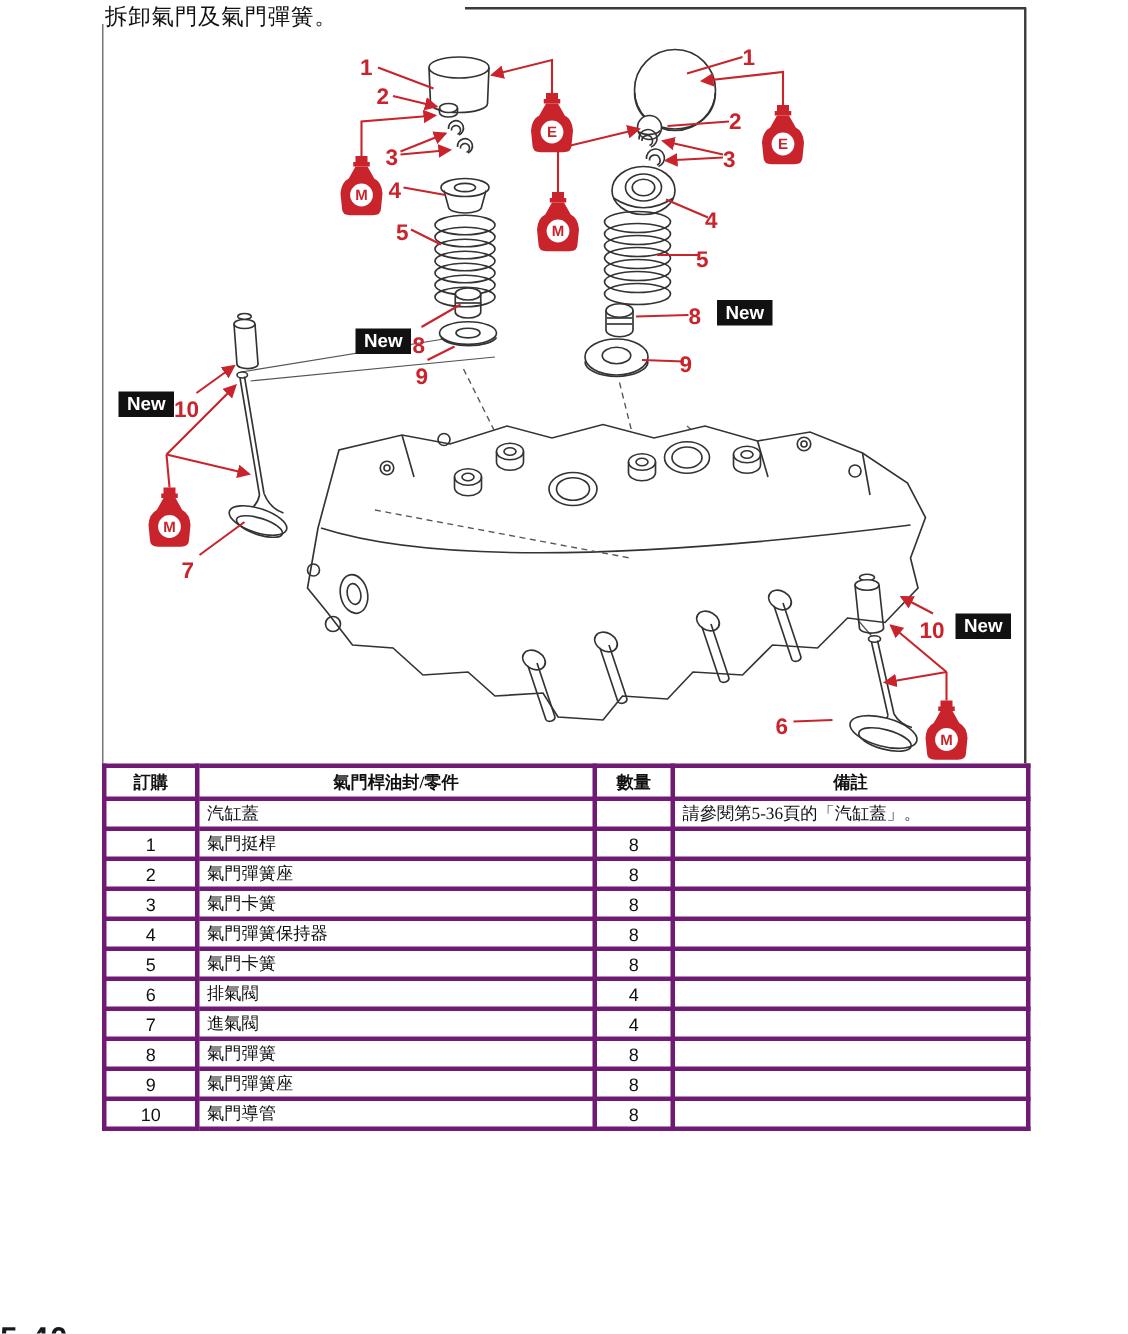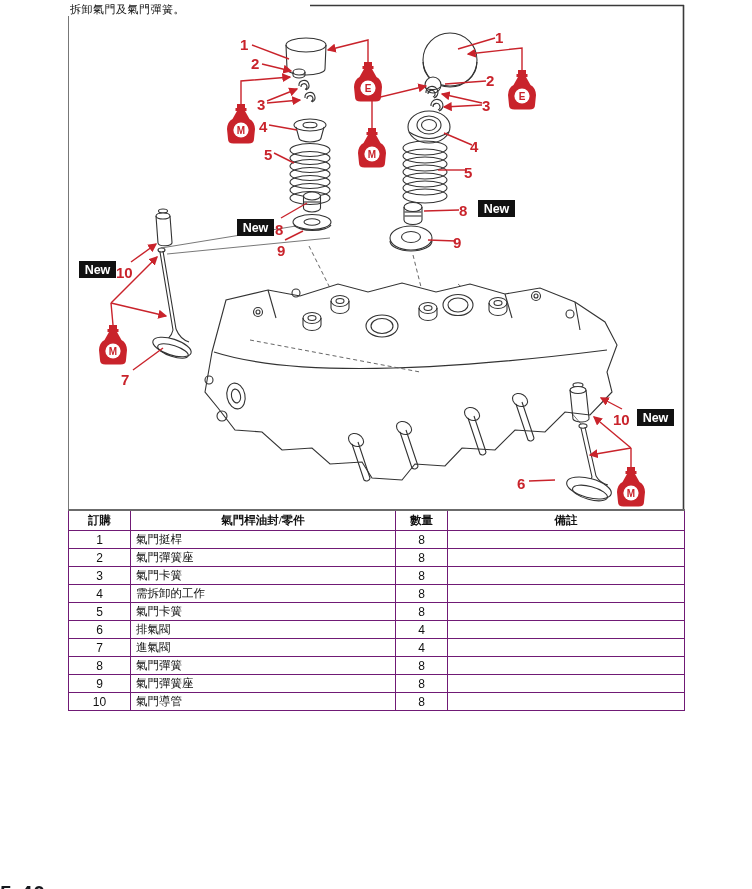--- a/index.html
+++ b/index.html
@@ -1,29 +1,29 @@
 <!DOCTYPE html>
 <html><head>
 <meta charset="utf-8">
 <style>
   html,body{margin:0;padding:0;}
   body{width:752px;height:889px;position:relative;background:#fff;font-family:"Liberation Sans",sans-serif;overflow:hidden;}
-  .intro{position:absolute;left:70px;top:2px;font-family:Liberation Mono, monospace;font-size:11px;color:#111;letter-spacing:.5px;}
+  .intro{position:absolute;left:70px;top:2px;font-family:Liberation Mono, monospace;font-size:15px;color:#111;letter-spacing:.5px;}
   svg text{user-select:none;}
   .callout{font-family:"Liberation Sans",sans-serif;font-size:15px;font-weight:bold;fill:#c9232b;}
   .newtxt{font-family:"Liberation Sans",sans-serif;font-size:12.5px;font-weight:bold;fill:#ffffff;text-anchor:middle;}
   .oilletter{font-family:"Liberation Sans",sans-serif;font-size:10px;font-weight:bold;fill:#c9232b;text-anchor:middle;}
   .part{fill:#fff;stroke:#333;stroke-width:1.1;}
   .partline{fill:none;stroke:#333;stroke-width:1.1;}
   .thin{fill:none;stroke:#555;stroke-width:.8;}
   .dash{fill:none;stroke:#555;stroke-width:.9;stroke-dasharray:4 3;}
   .red{fill:none;stroke:#c9232b;stroke-width:1.4;}
   .parts-table{position:absolute;left:68px;top:509px;width:616px;border-collapse:collapse;table-layout:fixed;
     border:1px solid #2b2b2b;border-top:2px solid #6b6b6b;}
-  .parts-table th,.parts-table td{border:1px solid #701a75;padding:1px 5px;height:15px;overflow:hidden;white-space:nowrap;}
+  .parts-table th,.parts-table td{border:3px solid #701a75;padding:1px 5px;height:15px;overflow:hidden;white-space:nowrap;}
   .parts-table th{font-family:"Liberation Serif",serif;font-size:11.5px;font-weight:bold;text-align:center;height:17px;color:#111;}
   .parts-table td:nth-child(1),.parts-table td:nth-child(3){text-align:center;font-family:"Liberation Sans",sans-serif;font-size:12px;color:#111;}
   .parts-table td:nth-child(2),.parts-table td:nth-child(4){text-align:left;font-family:"Liberation Serif",serif;font-size:11.5px;color:#111;}
   .page-num{position:absolute;left:0;right:0;top:881px;font-size:21px;font-weight:bold;color:#15181d;letter-spacing:1px;}
 </style>
 </head>
 <body>
 
 <div class="intro">拆卸氣門及氣門彈簧。</div>
 
@@ -342,40 +342,46 @@
   <thead>
     <tr>
       <th>訂購</th>
       <th>氣門桿油封/零件</th>
       <th>數量</th>
       <th>備註</th>
     </tr>
   </thead>
   <tbody>
       <tr>
+        <td></td>
+        <td>汽缸蓋</td>
+        <td></td>
+        <td>請參閱第5-36頁的「汽缸蓋」。</td>
+      </tr>
+      <tr>
         <td>1</td>
         <td>氣門挺桿</td>
         <td>8</td>
         <td></td>
       </tr>
       <tr>
         <td>2</td>
         <td>氣門彈簧座</td>
         <td>8</td>
         <td></td>
       </tr>
       <tr>
         <td>3</td>
         <td>氣門卡簧</td>
         <td>8</td>
         <td></td>
       </tr>
       <tr>
         <td>4</td>
-        <td>需拆卸的工作</td>
+        <td>氣門彈簧保持器</td>
         <td>8</td>
         <td></td>
       </tr>
       <tr>
         <td>5</td>
         <td>氣門卡簧</td>
         <td>8</td>
         <td></td>
       </tr>
       <tr>

